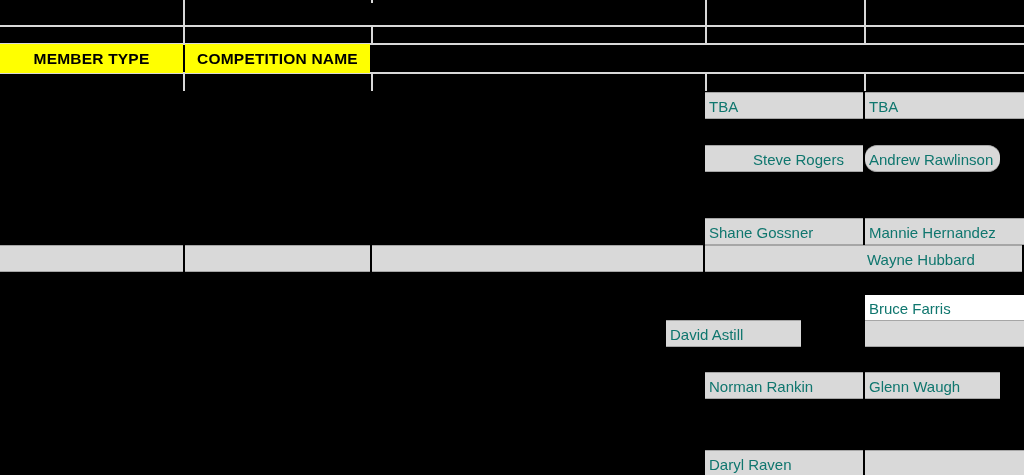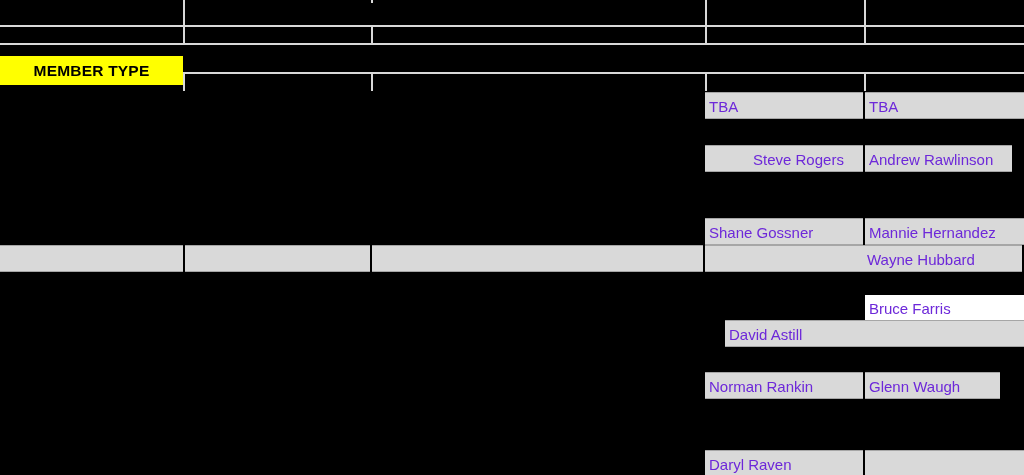--- a/index.html
+++ b/index.html
@@ -30,21 +30,21 @@
   .vline {
     position: absolute;
     background: #d9d9d9;
     width: 2px;
   }
 
   
   .hdr-row {
     position: absolute;
     left: 0;
-    top: 56px;
+    top: 44px;
     width: 888px;
     height: 29px;
   }
   .hdr-cell {
     position: absolute;
     top: 0;
     height: 29px;
     background: #ffff00;
     color: #000000;
     font-weight: bold;
@@ -55,21 +55,21 @@
     box-sizing: border-box;
     overflow: hidden;
     white-space: nowrap;
   }
 
   
   .cell {
     position: absolute;
     height: 27px;
     background: #d9d9d9;
-    color: #6d28d9;
+    color: #0f766e;
     font-size: 15px;
     line-height: 27px;
     padding-left: 4px;
     box-sizing: border-box;
     overflow: hidden;
     white-space: nowrap;
     border-top: 1px solid #a6a6a6;
     border-bottom: 1px solid #a6a6a6;
   }
   .cell.selected {
@@ -99,47 +99,48 @@
       <div class="vline" style="left: 864px; top: 27px; height: 16px;"></div>
       <div class="vline" style="left: 183px; top: 74px; height: 17px;"></div>
       <div class="vline" style="left: 371px; top: 74px; height: 17px;"></div>
       <div class="vline" style="left: 705px; top: 74px; height: 17px;"></div>
       <div class="vline" style="left: 864px; top: 74px; height: 17px;"></div>
       <div class="vline" style="left: 371px; top: 0px; height: 3px;"></div>
     </div>
 
   <div class="hdr-row">
     <div class="hdr-cell" style="left: 0px; width: 183px;">MEMBER TYPE</div>
+    <div class="hdr-cell" style="left: 185px; width: 185px;">COMPETITION NAME</div>
   </div>
 
   <div id="cells">
       <div>
         <div class="cell" style="left: 705px; top: 92px; width: 158px;">TBA</div>
         <div class="cell" style="left: 865px; top: 92px; width: 159px;">TBA</div>
       </div>
       <div>
         <div class="cell" style="left: 705px; top: 145px; width: 158px; padding-left: 48px;">Steve Rogers</div>
-        <div class="cell" style="left: 865px; top: 145px; width: 147px;">Andrew Rawlinson</div>
+        <div class="cell" style="left: 865px; top: 145px; width: 135px; border-radius: 12px;">Andrew Rawlinson</div>
       </div>
       <div>
         <div class="cell" style="left: 705px; top: 218px; width: 158px;">Shane Gossner</div>
         <div class="cell" style="left: 865px; top: 218px; width: 176px;">Mannie Hernandez</div>
       </div>
       <div>
         <div class="cell blank" style="left: 0px; top: 245px; width: 183px;"></div>
         <div class="cell blank" style="left: 185px; top: 245px; width: 185px;"></div>
         <div class="cell blank" style="left: 372px; top: 245px; width: 331px;"></div>
         <div class="cell blank" style="left: 705px; top: 245px; width: 158px;"></div>
         <div class="cell" style="left: 863px; top: 245px; width: 159px;">Wayne Hubbard</div>
       </div>
       <div>
         <div class="cell selected" style="left: 865px; top: 294px; width: 159px;">Bruce Farris</div>
       </div>
       <div>
-        <div class="cell" style="left: 725px; top: 320px; width: 158px;">David Astill</div>
+        <div class="cell" style="left: 666px; top: 320px; width: 135px;">David Astill</div>
         <div class="cell blank" style="left: 865px; top: 320px; width: 159px;"></div>
       </div>
       <div>
         <div class="cell" style="left: 705px; top: 372px; width: 158px;">Norman Rankin</div>
         <div class="cell" style="left: 865px; top: 372px; width: 135px;">Glenn Waugh</div>
       </div>
       <div>
         <div class="cell" style="left: 705px; top: 450px; width: 158px;">Daryl Raven</div>
         <div class="cell blank" style="left: 865px; top: 450px; width: 159px;"></div>
       </div>

